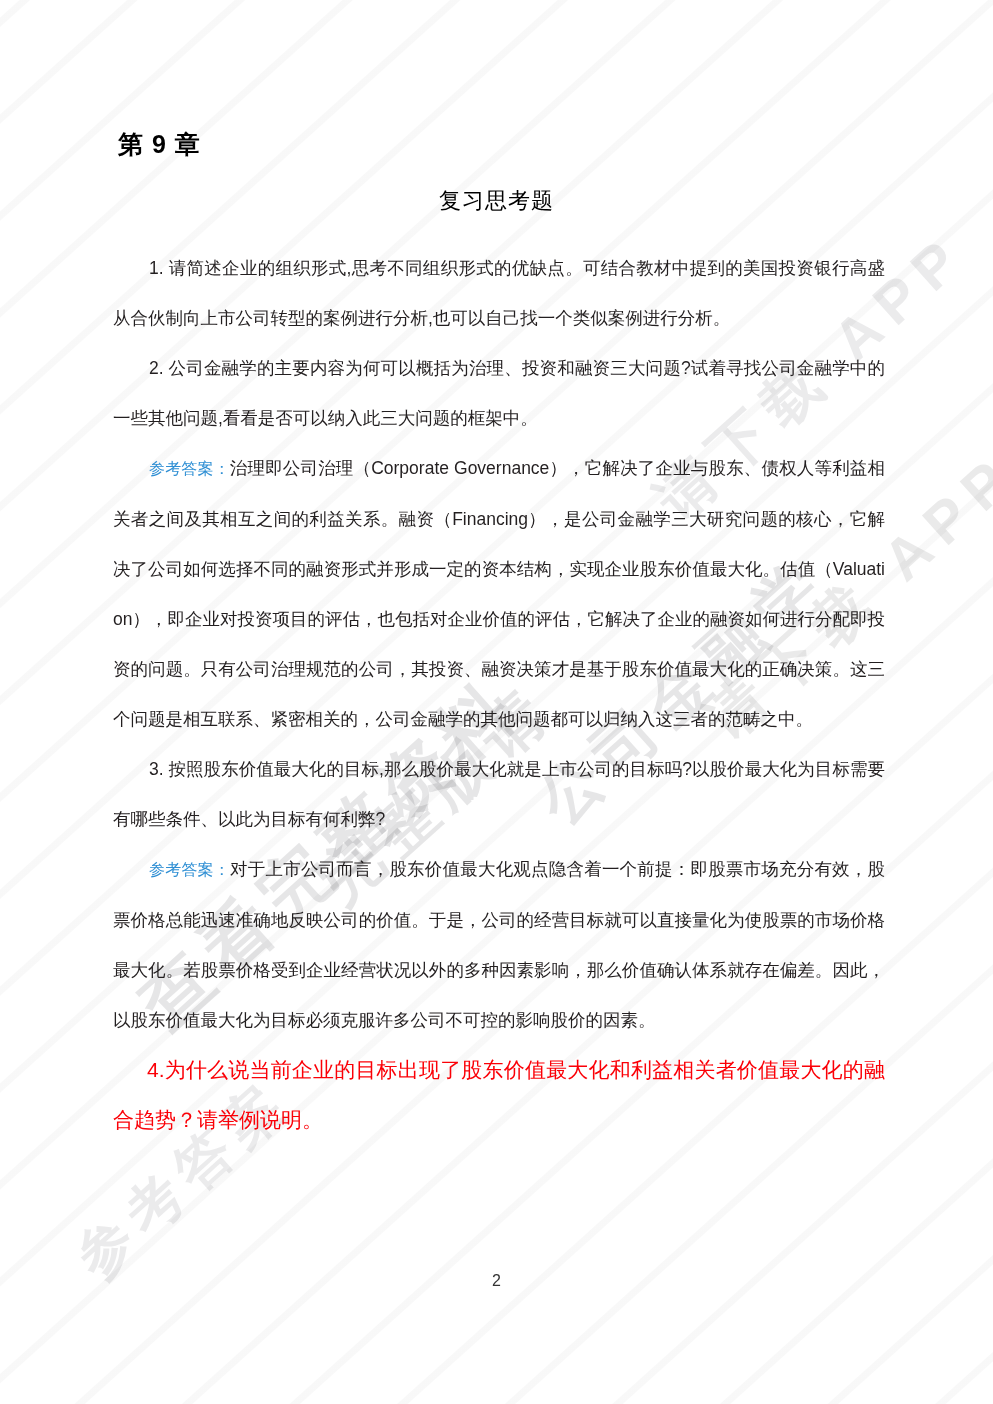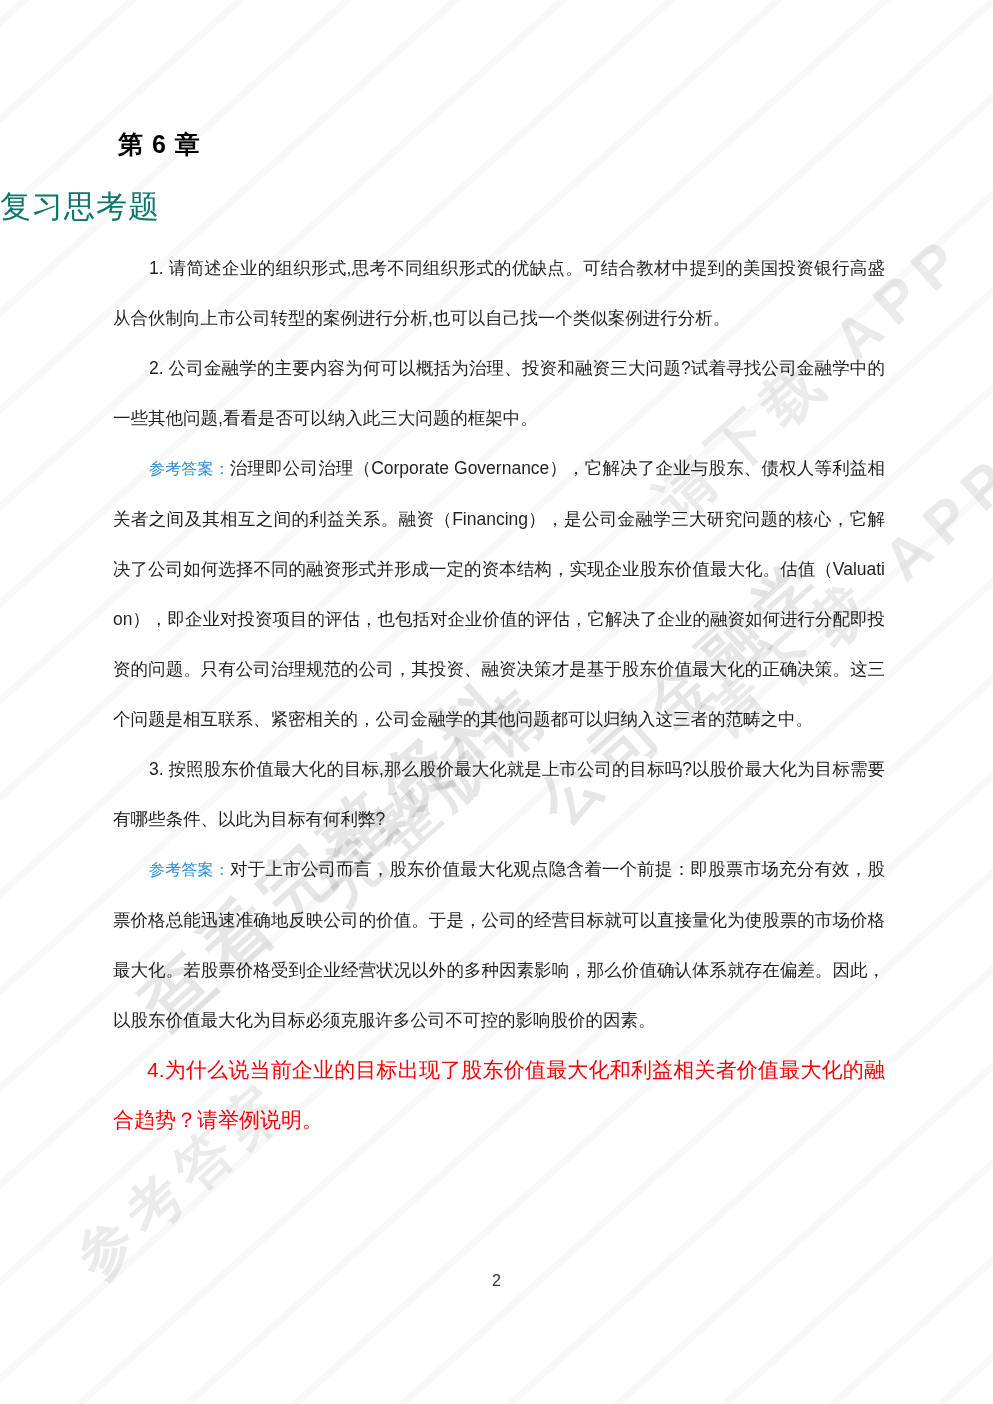--- a/index.html
+++ b/index.html
@@ -79,23 +79,23 @@
     font-weight: bold;
     color: #000000;
     letter-spacing: 1px;
   }
 
   .section-title {
     position: absolute;
     left: 0;
     right: 0;
     top: 186px;
-    text-align: left;
-    font-size: 31px;
-    color: #0f766e;
+    text-align: center;
+    font-size: 22px;
+    color: #000000;
     letter-spacing: 1px;
   }
 
   .body-block {
     position: absolute;
     left: 113px;
     width: 772px;
     top: 243px;
   }
 
@@ -145,21 +145,21 @@
     <div class="wm-text wm-a">查看完整资料</div>
     <div class="wm-text wm-b">完整版请</div>
     <div class="wm-text wm-c">公司金融学</div>
     <div class="wm-text wm-d">请下载 APP</div>
     <div class="wm-text wm-e">请下载 APP</div>
     <div class="wm-text wm-f">参考答案</div>
   </div>
 
   <div class="content">
 
-    <div class="chapter-title">第 6 章</div>
+    <div class="chapter-title">第 9 章</div>
 
     <div class="section-title">复习思考题</div>
 
     <div class="body-block">
 
       <p class="para indent">1. 请简述企业的组织形式,思考不同组织形式的优缺点。可结合教材中提到的美国投资银行高盛从合伙制向上市公司转型的案例进行分析,也可以自己找一个类似案例进行分析。</p>
 
 
       <p class="para indent">2. 公司金融学的主要内容为何可以概括为治理、投资和融资三大问题?试着寻找公司金融学中的一些其他问题,看看是否可以纳入此三大问题的框架中。</p>
 

